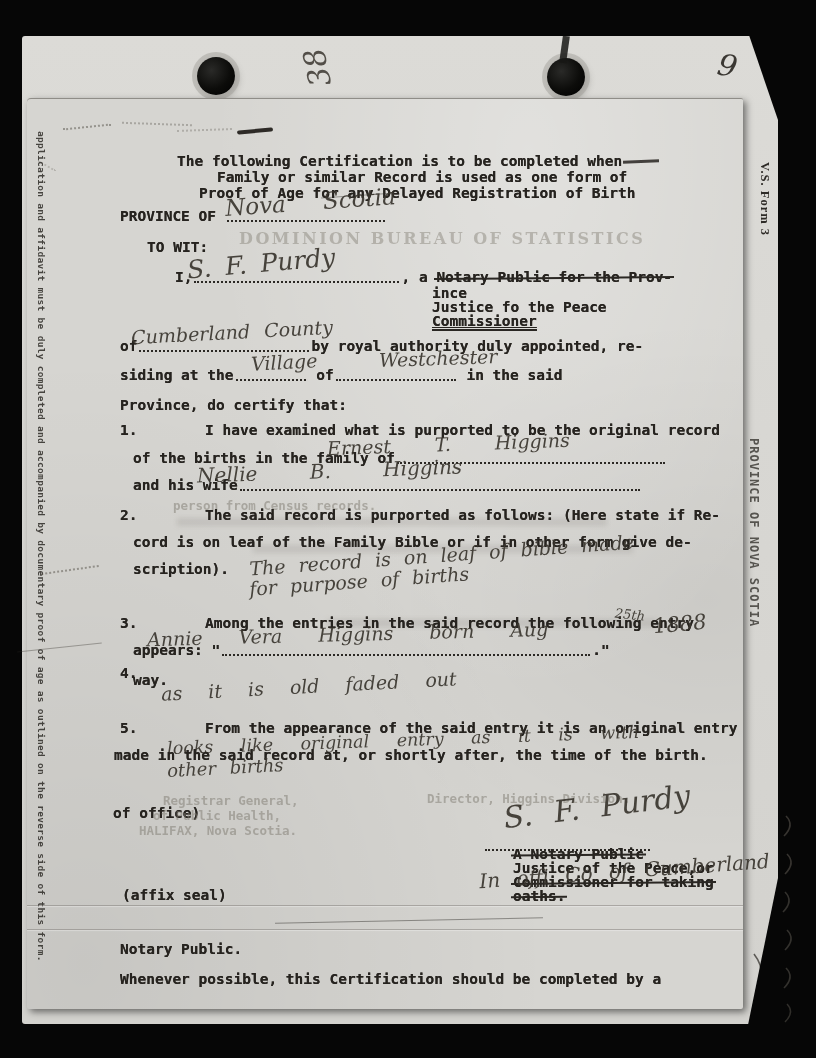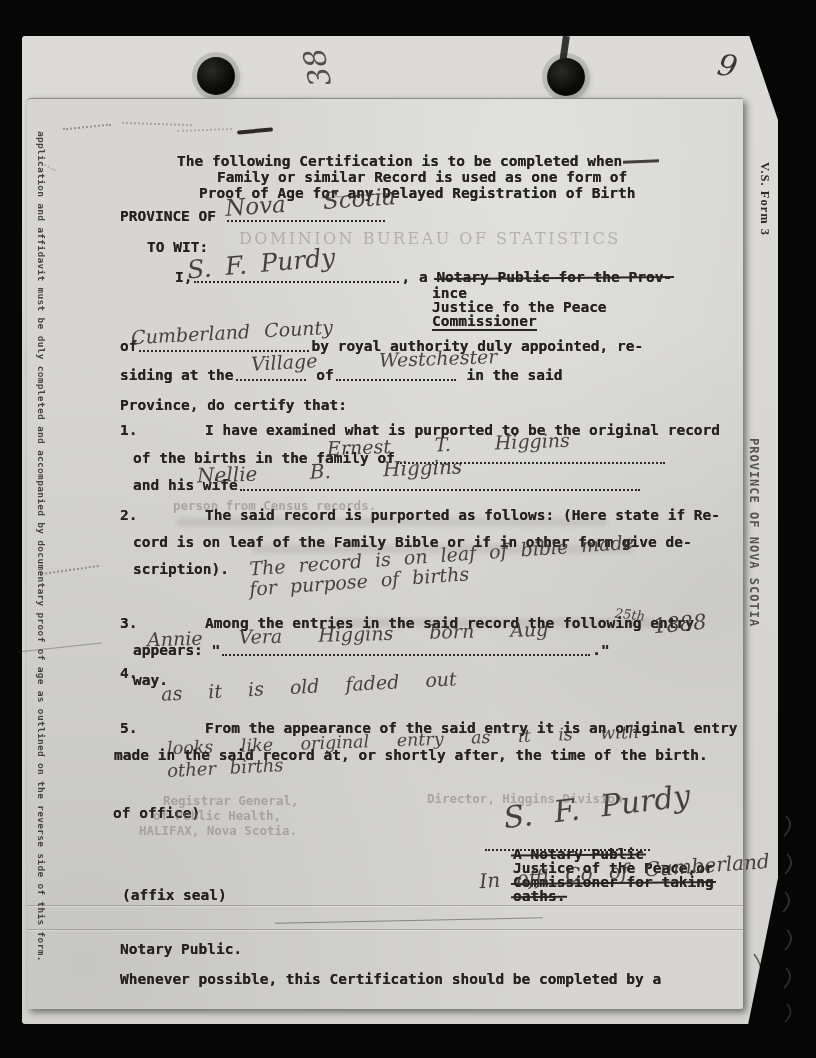--- a/index.html
+++ b/index.html
@@ -25,26 +25,26 @@
           #d6d5d1;
         border-top:1px solid #8f8d88;border-left:1px solid #airy;
         box-shadow:3px 3px 7px rgba(0,0,0,.5);border-radius:4px 2px 2px 2px;}
   .t{position:absolute;font:bold 14.5px "DejaVu Sans Mono",monospace;color:#26231f;
      white-space:pre;text-shadow:0 0 .6px rgba(38,35,31,.85);}
   .dots{display:inline-block;border-bottom:2px dotted #2b2824;height:10px;margin:0 2px -1px 2px;}
   .dotline{position:absolute;border-bottom:2px dotted #2b2824;height:10px;}
   .strike{position:relative;}
   .strike::after{content:"";position:absolute;left:-2px;right:-2px;top:52%;height:2px;
                  background:#2a2723;transform:rotate(-.5deg);}
-  .ul{border-bottom:2px solid #2a2723;}
+  .ul{border-bottom:2px solid #2a2723;text-decoration:underline;}
   .hw{position:absolute;font-family:"DejaVu Serif",serif;font-style:italic;color:#3a362f;
       white-space:pre;opacity:.92;}
   .ghost{position:absolute;font:bold 12.5px "DejaVu Sans Mono",monospace;
          color:rgba(125,121,112,.5);white-space:pre;filter:blur(.5px);}
-  .wm{position:absolute;font-family:"DejaVu Serif",serif;font-weight:normal;font-size:16px;
+  .wm{position:absolute;font-family:"DejaVu Serif",serif;font-weight:bold;font-size:16px;
       letter-spacing:2.5px;color:rgba(140,136,126,.5);filter:blur(.7px);white-space:pre;}
   .vert{position:absolute;transform:rotate(90deg);transform-origin:0 0;white-space:pre;}
   .mark{position:absolute;border-top:2px dotted rgba(70,66,58,.45);}
   .line{position:absolute;border-top:1.5px solid rgba(45,42,38,.7);}
   .crease{position:absolute;left:0;width:716px;border-top:1px solid rgba(125,122,117,.5);
           box-shadow:0 1px 1px rgba(255,255,255,.35);}
   .smudge{position:absolute;height:8px;background:rgba(120,117,110,.18);filter:blur(2.5px);}
 </style>
 </head>
 <body>

